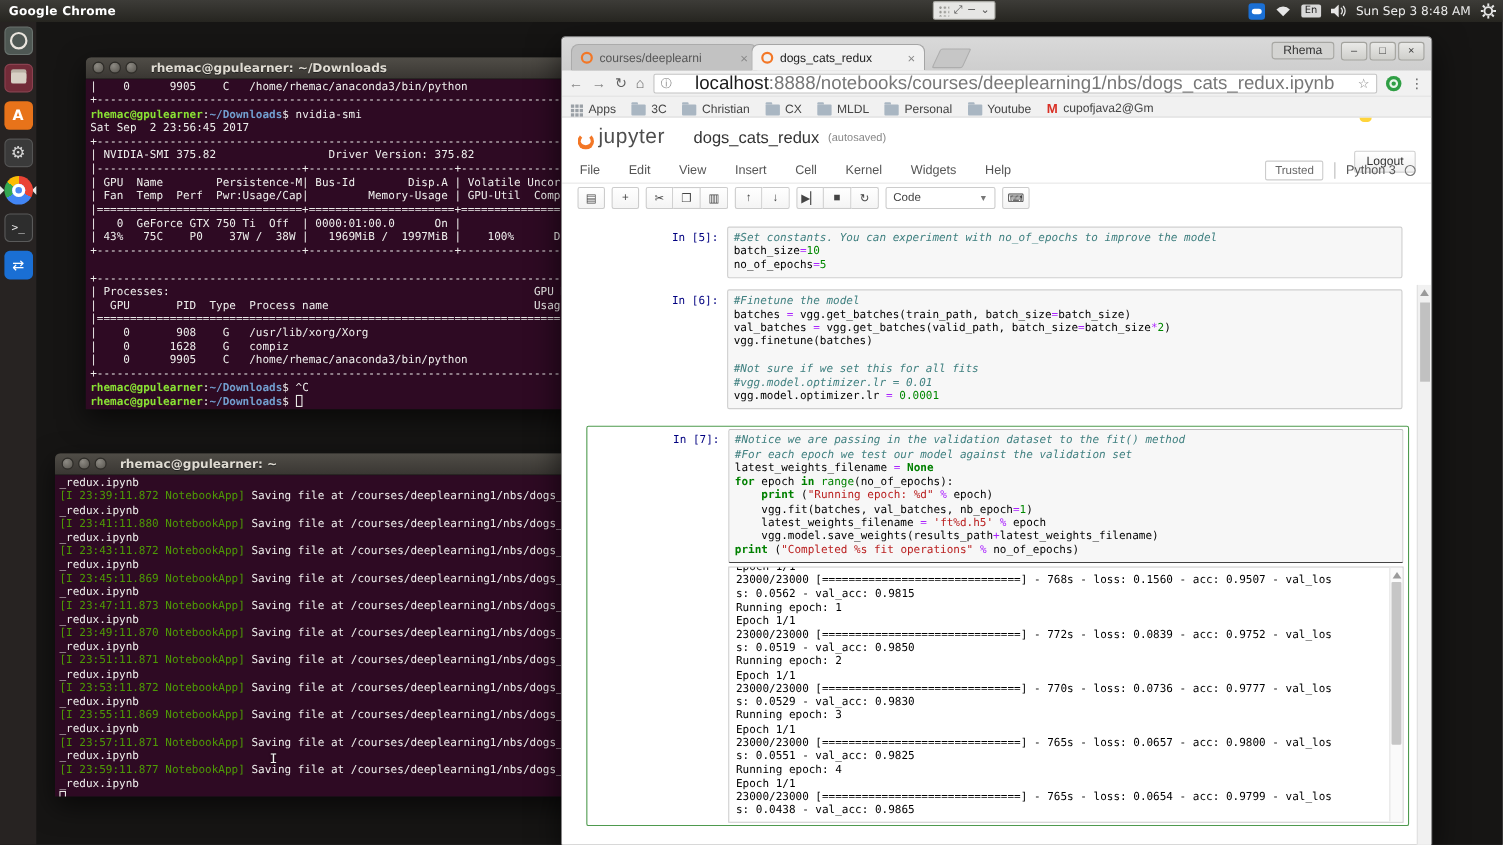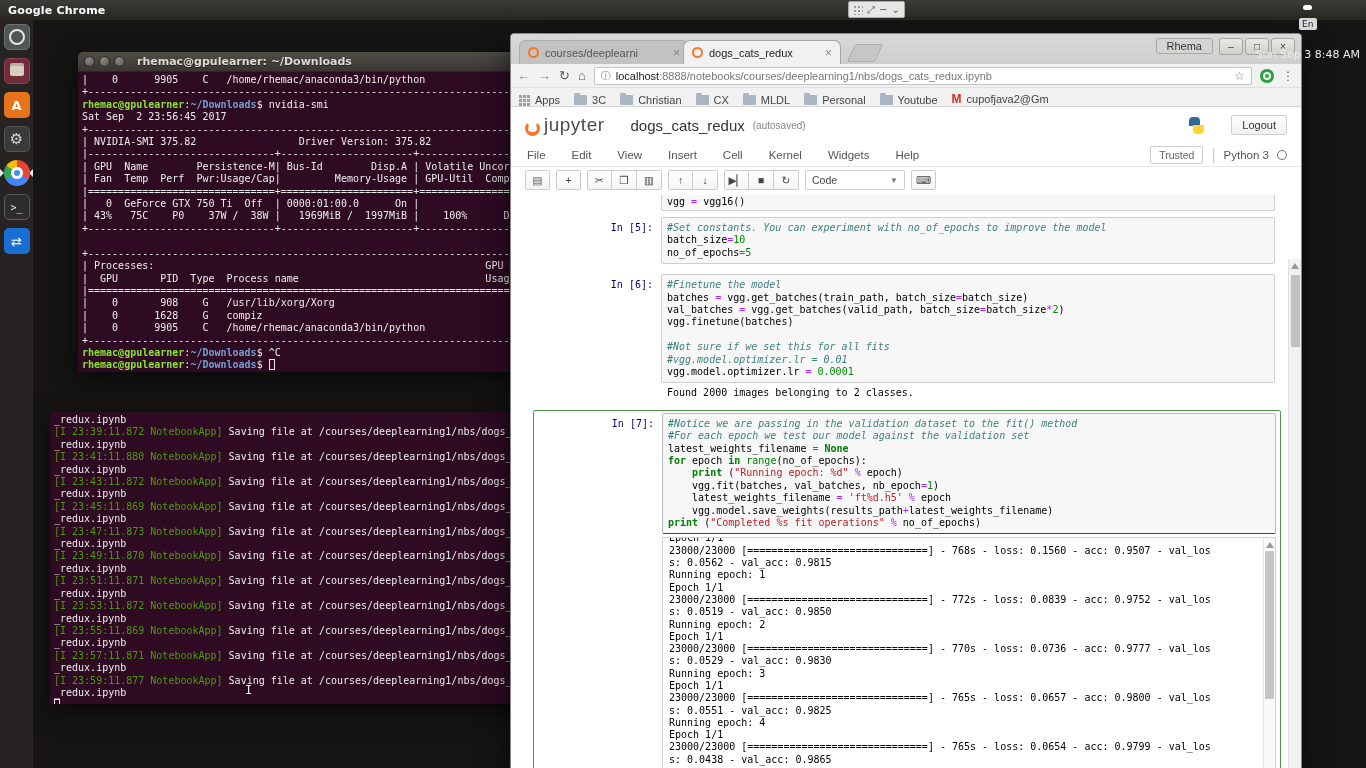--- a/index.html
+++ b/index.html
@@ -4,21 +4,21 @@
 <style>
   * { margin:0; padding:0; box-sizing:border-box; }
   html,body { width:1366px; height:768px; overflow:hidden; background:#161514;
     font-family:"DejaVu Sans", sans-serif; position:relative; }
 
   
   .topbar { position:absolute; left:0; top:0; width:1366px; height:20px;
     background:linear-gradient(#3d3c38,#262520); color:#fff; z-index:50;
     display:flex; align-items:center; }
   .topbar .apptitle { font-weight:bold; font-size:11px; margin-left:8px; letter-spacing:.2px; }
-  .tray { position:absolute; right:6px; top:0; height:20px; display:flex; align-items:center; gap:9px;flex-direction:column; }
+  .tray { position:absolute; right:6px; top:0; height:20px; display:flex; align-items:center; gap:9px; }
   .tray .clock { font-size:11px; color:#ececec; }
   .kbd-en { font-size:9px; background:#d8d8d8; color:#222; border-radius:2px; padding:0 3px; line-height:12px; }
   .tv-tray { width:15px; height:15px; border-radius:3px; background:#1a6fd4; position:relative; }
   .tv-tray::after { content:""; position:absolute; left:3px; top:5px; width:9px; height:5px; background:#fff; border-radius:3px; }
   .remote-widget { position:absolute; left:848px; top:1px; height:17px; background:#e6e6e4; border:1px solid #a9a9a4;
     border-radius:2px; display:flex; align-items:center; gap:4px; padding:0 4px; color:#555; }
   .dotgrid { width:10px; height:10px;
     background-image:radial-gradient(#9a9a96 1px, transparent 1.2px); background-size:4px 4px; }
   .remote-widget span { font-size:10px; line-height:10px; }
 
@@ -83,21 +83,21 @@
   .profile-name { position:absolute; right:88px; top:4px; font-size:11px; color:#333; background:#d4d4d2; border:1px solid #a7a7a3; border-radius:3px; padding:1px 10px; }
   .winbtns { position:absolute; right:6px; top:4px; display:flex; gap:2px; }
   .winbtn { width:24px; height:17px; background:linear-gradient(#e9e9e7,#cfcfcb); border:1px solid #a3a39e; border-radius:3px;
     font-size:10px; color:#3d3d3d; display:flex; align-items:center; justify-content:center; }
 
   .navbar { height:24px; background:#f1f1f1; display:flex; align-items:center; padding:0 6px; gap:8px; border-bottom:1px solid #e0e0e0;}
   .navic { font-size:13px; color:#8a8a8a; }
   .navic.dark { color:#5f5f5f; }
   .omnibox { flex:1; height:18px; background:#fff; border:1px solid #c4c4c4; border-radius:2px; display:flex; align-items:center; padding:0 6px; gap:5px; }
   .omnibox .info { font-size:10px; color:#7d7d7d; }
-  .url { font-size:11px; color:#777; white-space:nowrap; overflow:hidden; flex:1; }
+  .url { font-size:17px; color:#777; white-space:nowrap; overflow:hidden; flex:1;text-align:center; }
   .url b { color:#1a1a1a; font-weight:normal; }
   .star { font-size:12px; color:#8a8a8a; }
   .ext-badge { width:14px; height:14px; border-radius:50%; background:#2f9e44; box-shadow:inset 0 0 0 3px #2f9e44, inset 0 0 0 5px #e8f5e9; }
   .menu3 { font-size:12px; color:#5f5f5f; letter-spacing:1px; }
 
   .bookbar { height:19px; background:#f1f1f1; border-bottom:1px solid #d6d6d6; display:flex; align-items:flex-end; padding:0 8px; gap:14px; }
   .bm { display:flex; align-items:center; gap:5px; font-size:11px; color:#444; white-space:nowrap; }
   .bm-folder { width:13px; height:10px; background:#a9b6c2; border-radius:1px; position:relative; }
   .bm-folder::before { content:""; position:absolute; left:0; top:-2px; width:6px; height:2px; background:#a9b6c2; border-radius:1px 1px 0 0; }
   .bm-apps { width:11px; height:11px; display:grid; grid-template-columns:repeat(3,1fr); gap:1px; }
@@ -105,21 +105,21 @@
   .bm-gmail { color:#d93025; font-weight:bold; font-size:12px; }
 
   
   .page { position:relative; height:662px; background:#fff; overflow:hidden; }
   .jheader { height:36px; display:flex; align-items:center; padding:0 14px; }
   .jlogo { display:flex; align-items:flex-end; gap:4px; }
   .jmoon { width:15px; height:15px; border-radius:50%; border-bottom:4px solid #f37726; border-left:3px solid #f37726; border-right:3px solid #f37726; border-top:3px solid transparent; }
   .jword { font-size:19px; color:#4e4e4e; letter-spacing:.5px; }
   .jtitle { font-size:15px; color:#333; margin-left:26px; }
   .jauto { font-size:10px; color:#888; margin-left:8px; }
-  .jright { margin-left:auto; display:flex; align-items:center; gap:26px; }
+  .jright { margin-left:auto; display:flex; align-items:flex-start; gap:26px;flex-direction:column; }
   .pylogo { width:17px; height:17px; position:relative; }
   .pylogo::before { content:""; position:absolute; left:1px; top:0; width:11px; height:9px; background:#306998; border-radius:4px 4px 0 0; }
   .pylogo::after { content:""; position:absolute; left:5px; bottom:0; width:11px; height:9px; background:#ffd43b; border-radius:0 0 4px 4px; }
   .logout { font-size:11px; color:#333; border:1px solid #cfcfcf; border-radius:2px; padding:3px 10px; background:linear-gradient(#fff,#f0f0f0); }
 
   .jmenu { height:24px; display:flex; align-items:center; padding:0 14px 0 16px; border-bottom:1px solid #e7e7e7; }
   .jmenu .mi { font-size:11.5px; color:#555; margin-right:26px; }
   .jmenu .mright { margin-left:auto; display:flex; align-items:center; gap:8px; }
   .trusted { font-size:10.5px; color:#666; border:1px solid #ccc; border-radius:2px; padding:2px 8px; }
   .kdiv { color:#ccc; }
@@ -224,20 +224,26 @@
   <div class="tbar">
     <span class="wdot"></span>
     <span class="wdot"></span>
     <span class="wdot"></span>
     <span class="ttitle">rhemac@gpulearner: ~/Downloads</span>
   </div>
   <div class="tbody" id="term1body"><div>|    0      9905    C   /home/rhemac/anaconda3/bin/python                     |</div><div>+-----------------------------------------------------------------------------+</div><div><span class="t-user">rhemac@gpulearner</span><span class="t-fg">:</span><span class="t-path">~/Downloads</span><span class="t-fg">$ nvidia-smi</span></div><div>Sat Sep  2 23:56:45 2017</div><div>+-----------------------------------------------------------------------------+</div><div>| NVIDIA-SMI 375.82                 Driver Version: 375.82                    |</div><div>|-------------------------------+----------------------+----------------------+</div><div>| GPU  Name        Persistence-M| Bus-Id        Disp.A | Volatile Uncorr. ECC |</div><div>| Fan  Temp  Perf  Pwr:Usage/Cap|         Memory-Usage | GPU-Util  Compute M. |</div><div>|===============================+======================+======================|</div><div>|   0  GeForce GTX 750 Ti  Off  | 0000:01:00.0      On |                  N/A |</div><div>| 43%   75C    P0    37W /  38W |   1969MiB /  1997MiB |    100%      Default |</div><div>+-------------------------------+----------------------+----------------------+</div><div> </div><div>+-----------------------------------------------------------------------------+</div><div>| Processes:                                                       GPU Memory |</div><div>|  GPU       PID  Type  Process name                               Usage      |</div><div>|=============================================================================|</div><div>|    0       908    G   /usr/lib/xorg/Xorg                                    |</div><div>|    0      1628    G   compiz                                                |</div><div>|    0      9905    C   /home/rhemac/anaconda3/bin/python                     |</div><div>+-----------------------------------------------------------------------------+</div><div><span class="t-user">rhemac@gpulearner</span><span class="t-fg">:</span><span class="t-path">~/Downloads</span><span class="t-fg">$ ^C</span></div><div><span class="t-user">rhemac@gpulearner</span><span class="t-fg">:</span><span class="t-path">~/Downloads</span><span class="t-fg">$ </span><span class="t-cursor"></span></div></div>
 </div>
 
 <div class="term" id="term2">
+  <div class="tbar">
+    <span class="wdot"></span>
+    <span class="wdot"></span>
+    <span class="wdot"></span>
+    <span class="ttitle">rhemac@gpulearner: ~</span>
+  </div>
   <div class="tbody" id="term2body"><div>_redux.ipynb</div><div><span class="t-log">[I 23:39:11.872 NotebookApp]</span><span class="t-fg"> Saving file at /courses/deeplearning1/nbs/dogs_cats</span></div><div>_redux.ipynb</div><div><span class="t-log">[I 23:41:11.880 NotebookApp]</span><span class="t-fg"> Saving file at /courses/deeplearning1/nbs/dogs_cats</span></div><div>_redux.ipynb</div><div><span class="t-log">[I 23:43:11.872 NotebookApp]</span><span class="t-fg"> Saving file at /courses/deeplearning1/nbs/dogs_cats</span></div><div>_redux.ipynb</div><div><span class="t-log">[I 23:45:11.869 NotebookApp]</span><span class="t-fg"> Saving file at /courses/deeplearning1/nbs/dogs_cats</span></div><div>_redux.ipynb</div><div><span class="t-log">[I 23:47:11.873 NotebookApp]</span><span class="t-fg"> Saving file at /courses/deeplearning1/nbs/dogs_cats</span></div><div>_redux.ipynb</div><div><span class="t-log">[I 23:49:11.870 NotebookApp]</span><span class="t-fg"> Saving file at /courses/deeplearning1/nbs/dogs_cats</span></div><div>_redux.ipynb</div><div><span class="t-log">[I 23:51:11.871 NotebookApp]</span><span class="t-fg"> Saving file at /courses/deeplearning1/nbs/dogs_cats</span></div><div>_redux.ipynb</div><div><span class="t-log">[I 23:53:11.872 NotebookApp]</span><span class="t-fg"> Saving file at /courses/deeplearning1/nbs/dogs_cats</span></div><div>_redux.ipynb</div><div><span class="t-log">[I 23:55:11.869 NotebookApp]</span><span class="t-fg"> Saving file at /courses/deeplearning1/nbs/dogs_cats</span></div><div>_redux.ipynb</div><div><span class="t-log">[I 23:57:11.871 NotebookApp]</span><span class="t-fg"> Saving file at /courses/deeplearning1/nbs/dogs_cats</span></div><div>_redux.ipynb</div><div><span class="t-log">[I 23:59:11.877 NotebookApp]</span><span class="t-fg"> Saving file at /courses/deeplearning1/nbs/dogs_cats</span></div><div>_redux.ipynb</div><div><span class="t-cursor"></span></div></div>
 </div>
 
 <div class="ibeam">I</div>
 
 <div class="chrome">
   <div class="tabstrip" id="tabstrip">
     <div class="newtab"></div>
     <span class="profile-name">Rhema</span>
     <div class="winbtns" id="winbtns">
@@ -368,35 +374,34 @@
           <span>Code</span>
           <span class="car">▼</span>
         </span>
         <span class="tgroup">
           <span class="tbtn">⌨</span>
         </span>
       </div>
     <div class="nbarea" id="nbarea">
         <div class="cellrow sliver">
           <div class="prompt"></div>
-          <div class="inputbox" style="height: 16px; border-top: none; border-radius: 0px 0px 2px 2px;"><div><span class="cm-p">vgg </span><span class="cm-o">=</span><span class="cm-p"> vgg16()</span></div></div>
         </div>
         <div class="cellgap sm"></div>
         <div class="cellrow">
           <div class="prompt">In [5]:</div>
           <div class="inputbox"><div><span class="cm-c">#Set constants. You can experiment with no_of_epochs to improve the model</span></div><div><span class="cm-p">batch_size</span><span class="cm-o">=</span><span class="cm-n">10</span></div><div><span class="cm-p">no_of_epochs</span><span class="cm-o">=</span><span class="cm-n">5</span></div></div>
         </div>
         <div class="cellgap"></div>
         <div class="cellrow">
           <div class="prompt">In [6]:</div>
           <div class="inputbox"><div><span class="cm-c">#Finetune the model</span></div><div><span class="cm-p">batches </span><span class="cm-o">=</span><span class="cm-p"> vgg.get_batches(train_path, batch_size</span><span class="cm-o">=</span><span class="cm-p">batch_size)</span></div><div><span class="cm-p">val_batches </span><span class="cm-o">=</span><span class="cm-p"> vgg.get_batches(valid_path, batch_size</span><span class="cm-o">=</span><span class="cm-p">batch_size</span><span class="cm-o">*</span><span class="cm-n">2</span><span class="cm-p">)</span></div><div><span class="cm-p">vgg.finetune(batches)</span></div><div> </div><div><span class="cm-c">#Not sure if we set this for all fits</span></div><div><span class="cm-c">#vgg.model.optimizer.lr = 0.01</span></div><div><span class="cm-p">vgg.model.optimizer.lr </span><span class="cm-o">=</span><span class="cm-p"> </span><span class="cm-n">0.0001</span></div></div>
         </div>
         <div class="cellrow">
           <div class="prompt"></div>
-          <div class="outlines"><div>Found 2000 images belonging to 2 classes.</div></div>
+          <div class="outlines"></div>
         </div>
         <div class="cellgap"></div>
         <div class="selcell">
           <div class="cellrow">
             <div class="prompt">In [7]:</div>
             <div class="inputbox"><div><span class="cm-c">#Notice we are passing in the validation dataset to the fit() method</span></div><div><span class="cm-c">#For each epoch we test our model against the validation set</span></div><div><span class="cm-p">latest_weights_filename </span><span class="cm-o">=</span><span class="cm-p"> </span><span class="cm-k">None</span></div><div><span class="cm-k">for</span><span class="cm-p"> epoch </span><span class="cm-k">in</span><span class="cm-p"> </span><span class="cm-b">range</span><span class="cm-p">(no_of_epochs):</span></div><div><span class="cm-p">    </span><span class="cm-k">print</span><span class="cm-p"> (</span><span class="cm-s">"Running epoch: %d"</span><span class="cm-p"> </span><span class="cm-o">%</span><span class="cm-p"> epoch)</span></div><div><span class="cm-p">    vgg.fit(batches, val_batches, nb_epoch</span><span class="cm-o">=</span><span class="cm-n">1</span><span class="cm-p">)</span></div><div><span class="cm-p">    latest_weights_filename </span><span class="cm-o">=</span><span class="cm-p"> </span><span class="cm-s">'ft%d.h5'</span><span class="cm-p"> </span><span class="cm-o">%</span><span class="cm-p"> epoch</span></div><div><span class="cm-p">    vgg.model.save_weights(results_path</span><span class="cm-o">+</span><span class="cm-p">latest_weights_filename)</span></div><div><span class="cm-k">print</span><span class="cm-p"> (</span><span class="cm-s">"Completed %s fit operations"</span><span class="cm-p"> </span><span class="cm-o">%</span><span class="cm-p"> no_of_epochs)</span></div></div>
           </div>
           <div class="cellrow">
             <div class="prompt"></div>
             <div class="scrollwrap">

